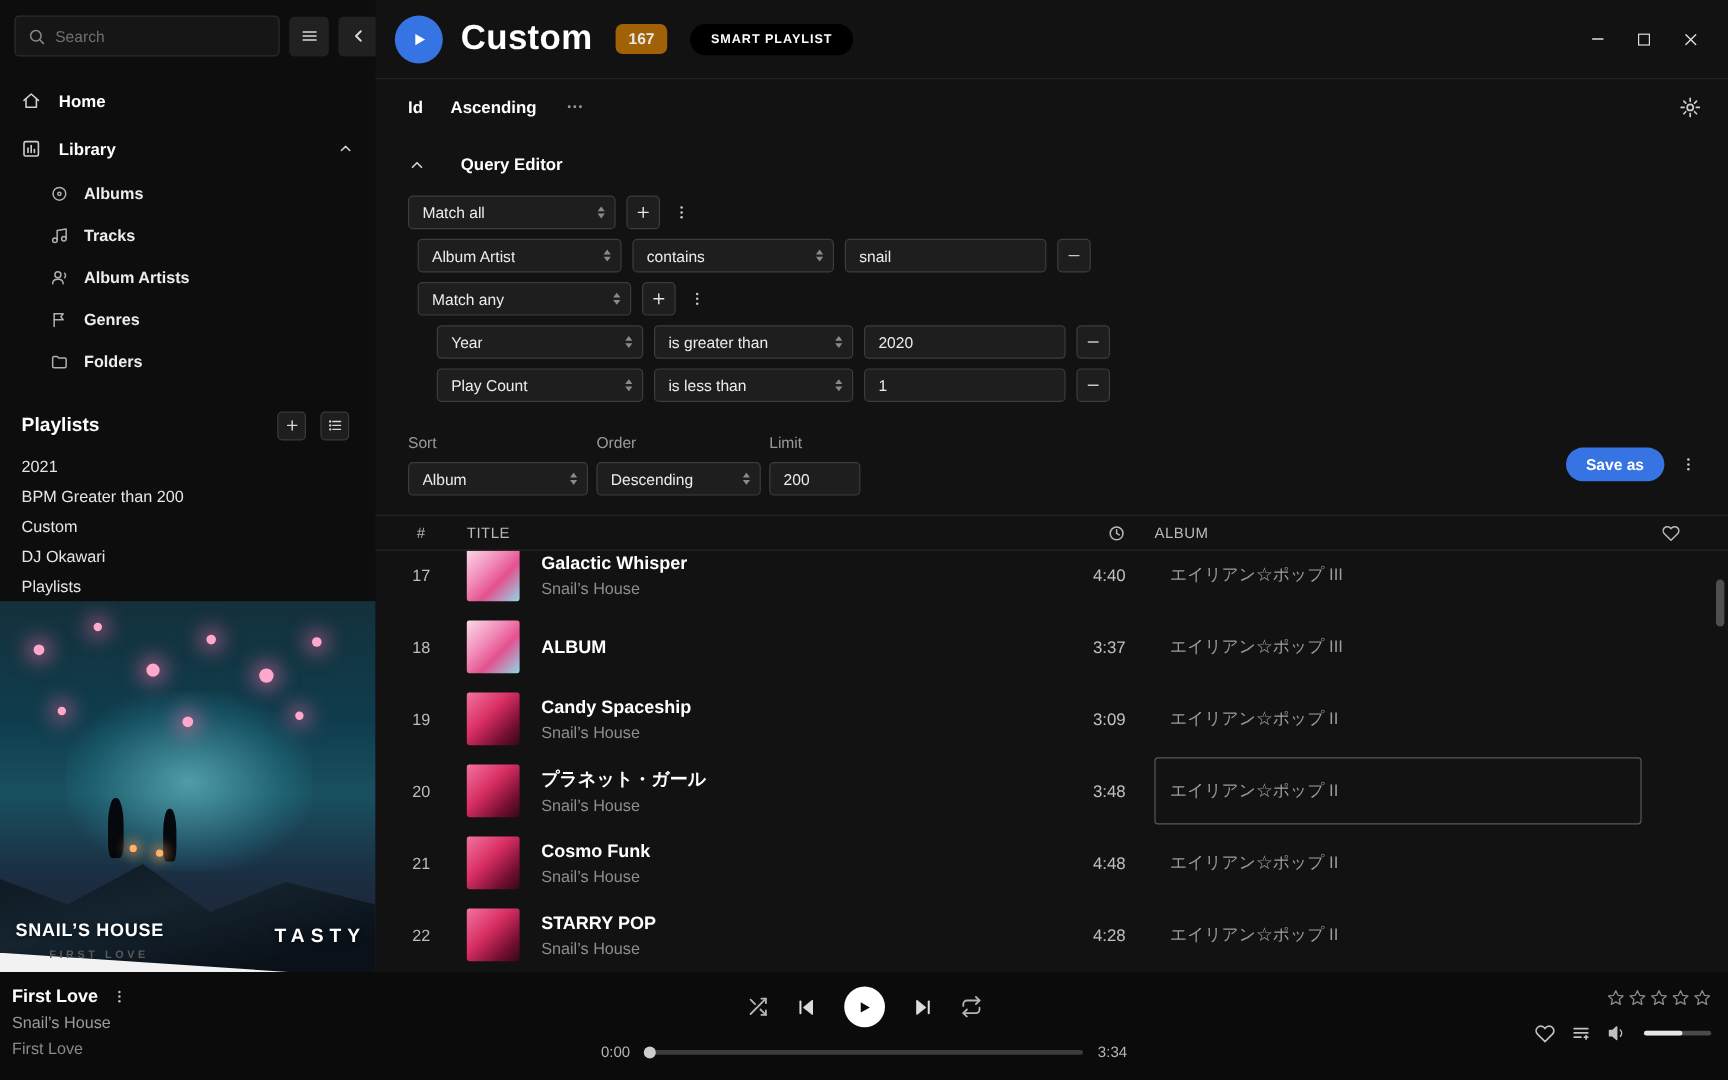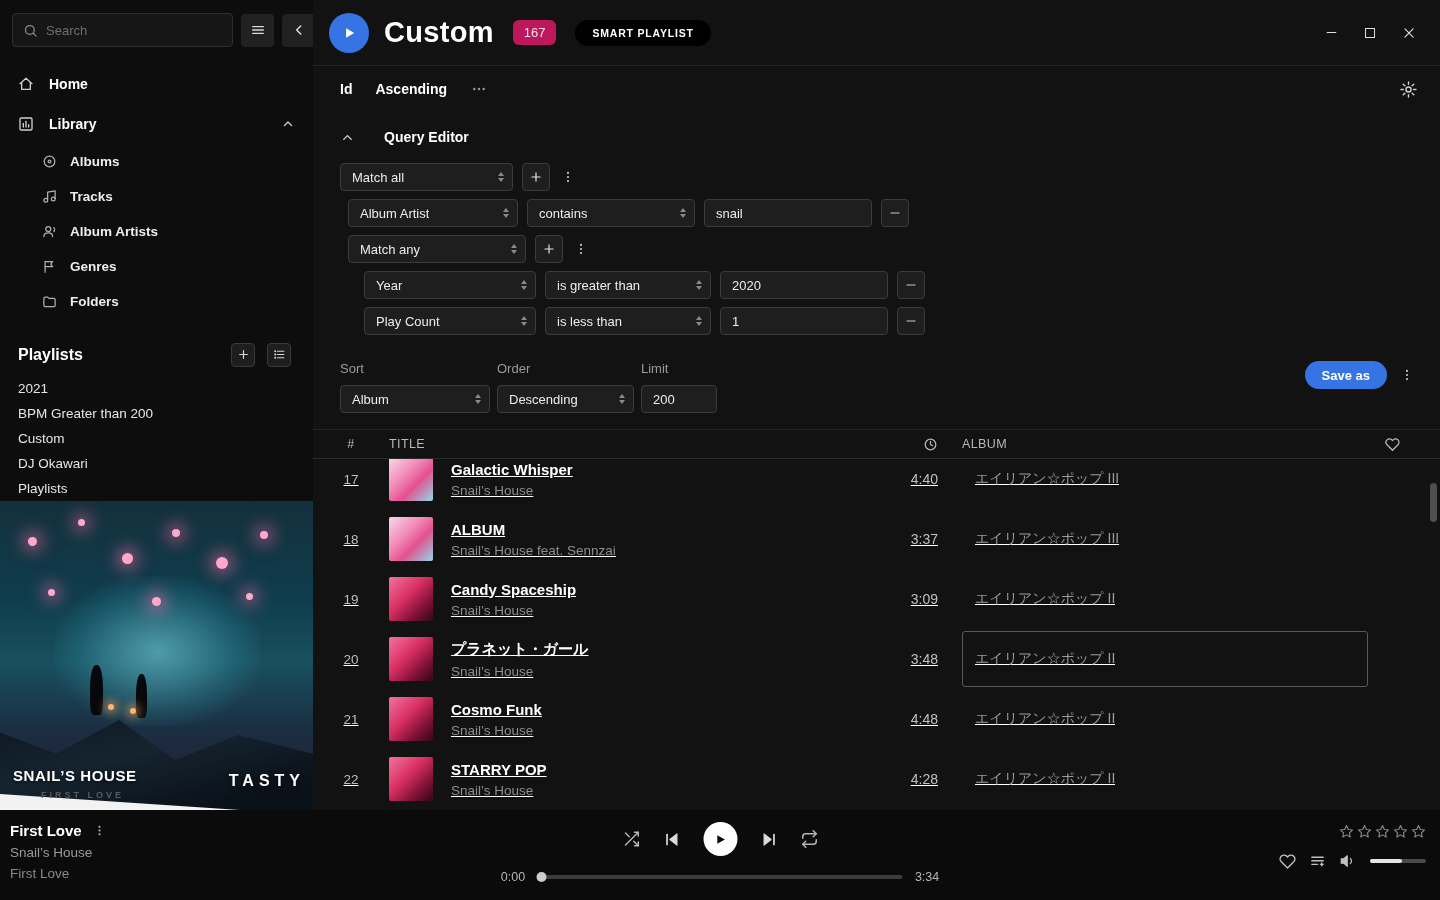--- a/index.html
+++ b/index.html
@@ -47,21 +47,21 @@
     clip-path:polygon(0 0, 100% 100%, 0 100%); }
   .art-artist { position:absolute; left:13px; bottom:26px; font-size:15px; font-weight:800; letter-spacing:.6px; color:#fff; text-shadow:0 1px 4px rgba(0,0,0,.65); }
   .art-title { position:absolute; left:41px; bottom:10px; font-size:9px; letter-spacing:3px; color:#5a5a5a; font-weight:600; }
   .art-label { position:absolute; right:8px; bottom:20px; font-size:16px; font-weight:700; letter-spacing:5px; color:#fff; text-shadow:0 1px 4px rgba(0,0,0,.6); }
 
   
   .main { position:absolute; left:313px; top:0; width:1127px; height:810px; background:#121212; }
   .main-header { height:66px; display:flex; align-items:center; padding:0 24px 0 16px; border-bottom:1px solid #232323; }
   .play-big { width:40px; height:40px; border-radius:50%; background:#3574e2; display:flex; align-items:center; justify-content:center; flex:0 0 auto; }
   .page-title { font-size:29px; font-weight:800; letter-spacing:.3px; margin-left:15px; }
-  .count-badge { margin-left:19px; background:#be185d; color:#e8e8e8; border-radius:6px; padding:5px 11px; font-size:13px; font-weight:400; }
+  .count-badge { margin-left:19px; background:#a16207; color:#e8e8e8; border-radius:6px; padding:5px 11px; font-size:13px; font-weight:700; }
   .smart-badge { margin-left:19px; background:#000; color:#fff; border-radius:13px; padding:7px 17px; font-size:10.5px; font-weight:700; letter-spacing:.8px; }
   .win-controls { margin-left:auto; display:flex; align-items:center; gap:27px; }
   .win-sq { width:10px; height:10px; border:1.5px solid #ddd; display:block; }
 
   .sort-row { height:46px; display:flex; align-items:center; padding:0 22px 0 27px; }
   .sort-field { font-size:14px; font-weight:700; }
   .sort-dir { font-size:14px; font-weight:700; margin-left:23px; }
   .more-dots { margin-left:24px; display:flex; }
   .gear { margin-left:auto; display:flex; }
 
@@ -76,37 +76,37 @@
   .updown { display:flex; flex-direction:column; gap:2.5px; flex:0 0 auto; }
   .updown i { display:block; width:0; height:0; border-left:3.5px solid transparent; border-right:3.5px solid transparent; }
   .updown i.up { border-bottom:4px solid #8a8a8a; }
   .updown i.dn { border-top:4px solid #8a8a8a; }
   .qinput { background:#1e1e1e; border:1px solid #3c3c3c; border-radius:4px; height:28px; padding:0 11px; font-size:13px; color:#ececec; font-family:inherit; outline:none; }
   .icon-sq { width:28px; height:28px; background:#1e1e1e; border:1px solid #3c3c3c; border-radius:4px; display:flex; align-items:center; justify-content:center; flex:0 0 auto; }
   .dots-btn { width:18px; height:28px; display:flex; align-items:center; justify-content:center; flex:0 0 auto; }
   .w173{width:173px} .w170{width:170px} .w168{width:168px} .w178{width:178px}
   .w172{width:172px} .w166{width:166px} .w150{width:150px} .w124{width:137px} .w76{width:76px}
 
-  .solo { display:flex; align-items:flex-start; padding:18px 24px 10px 27px; }
+  .solo { display:flex; align-items:center; padding:18px 24px 10px 27px; }
   .sol-group { margin-right:7px; }
   .sol-label { font-size:13px; color:#9a9a9a; margin-bottom:9px; }
   .sol-right { margin-left:auto; display:flex; align-items:center; gap:11px; }
   .save-btn { height:28px; padding:0 17px; background:#3574e2; border-radius:14px; color:#fff; font-size:13px; font-weight:700; }
 
   
   .table { margin-top:6px; position:relative; }
   .thead { display:flex; align-items:center; height:30px; border-top:1px solid #242424; border-bottom:1px solid #2a2a2a; color:#b8b8b8; font-size:12.5px; letter-spacing:.4px; padding-right:24px; position:relative; z-index:2; background:#121212; }
   .tbody { margin-top:-10px; position:relative; z-index:1; overflow:hidden; height:363px; }
   .col-idx { width:76px; text-align:center; flex:0 0 auto; }
   .col-thumb { width:62px; flex:0 0 auto; }
   .col-title { flex:1; min-width:0; }
   .col-dur { width:70px; text-align:right; flex:0 0 auto; font-size:14px; color:#c0c0c0; display:flex; justify-content:flex-end; align-items:center; }
   .col-album { width:430px; flex:0 0 auto; padding-left:24px; }
   .col-fav { width:48px; flex:0 0 auto; display:flex; justify-content:center; }
-  .trow { display:flex; align-items:center; height:60px; padding-right:24px;text-decoration:underline; }
+  .trow { display:flex; align-items:center; height:60px; padding-right:24px; }
   .thumb { width:44px; height:44px; border-radius:2px; }
   .art-iii { background:linear-gradient(135deg,#f9d9e8 0%,#f18bb8 38%,#e4518f 62%,#8fd8e8 100%); }
   .art-ii { background:linear-gradient(135deg,#f273a0 0%,#d92f63 42%,#7a1034 75%,#30081a 100%); }
   .t-title { font-size:15px; font-weight:600; color:#fff; white-space:nowrap; overflow:hidden; }
   .t-artist { margin-top:5px; font-size:13.5px; color:#8e8e8e; white-space:nowrap; overflow:hidden; }
   .col-idx.cell { font-size:13.5px; color:#bdbdbd; }
   .album-cell { display:flex; align-items:center; height:56px; padding:0 12px; border-radius:3px; border:1px solid transparent; }
   .album-cell.focused { border-color:#585858; }
   .album-link { font-size:14px; color:#9c9c9c; white-space:nowrap; overflow:hidden; }
   .scroll-thumb { position:absolute; right:3px; top:483px; width:7px; height:39px; background:#4f4f4f; border-radius:3.5px; }
@@ -541,21 +541,20 @@
           <div class="col-fav"></div>
         </div>
 
         <div class="trow">
           <div class="col-idx cell">18</div>
           <div class="col-thumb">
               <div class="thumb art-iii"></div>
             </div>
           <div class="col-title">
             <div class="t-title">ALBUM</div>
-            <div class="t-artist">Snail’s House feat. Sennzai</div>
           </div>
           <div class="col-dur">3:37</div>
           <div class="col-album">
               <div class="album-cell">
                 <span class="album-link">エイリアン☆ポップ III</span>
               </div>
             </div>
           <div class="col-fav"></div>
         </div>
 

